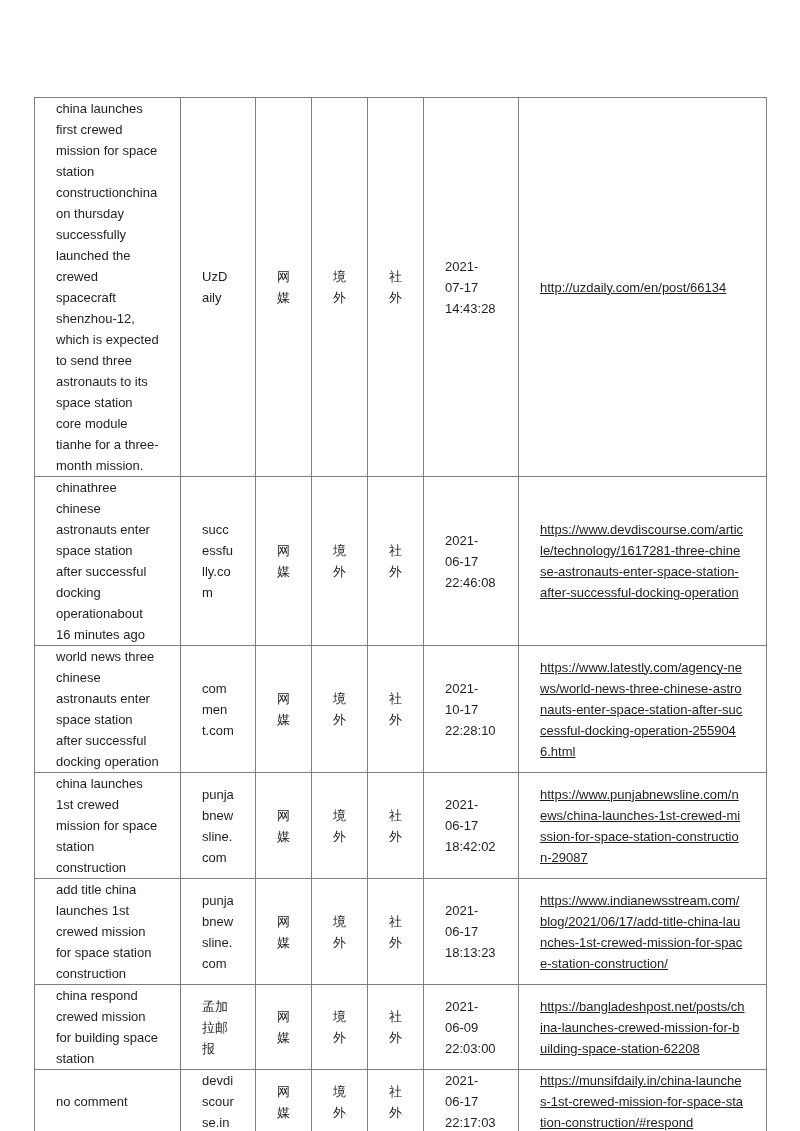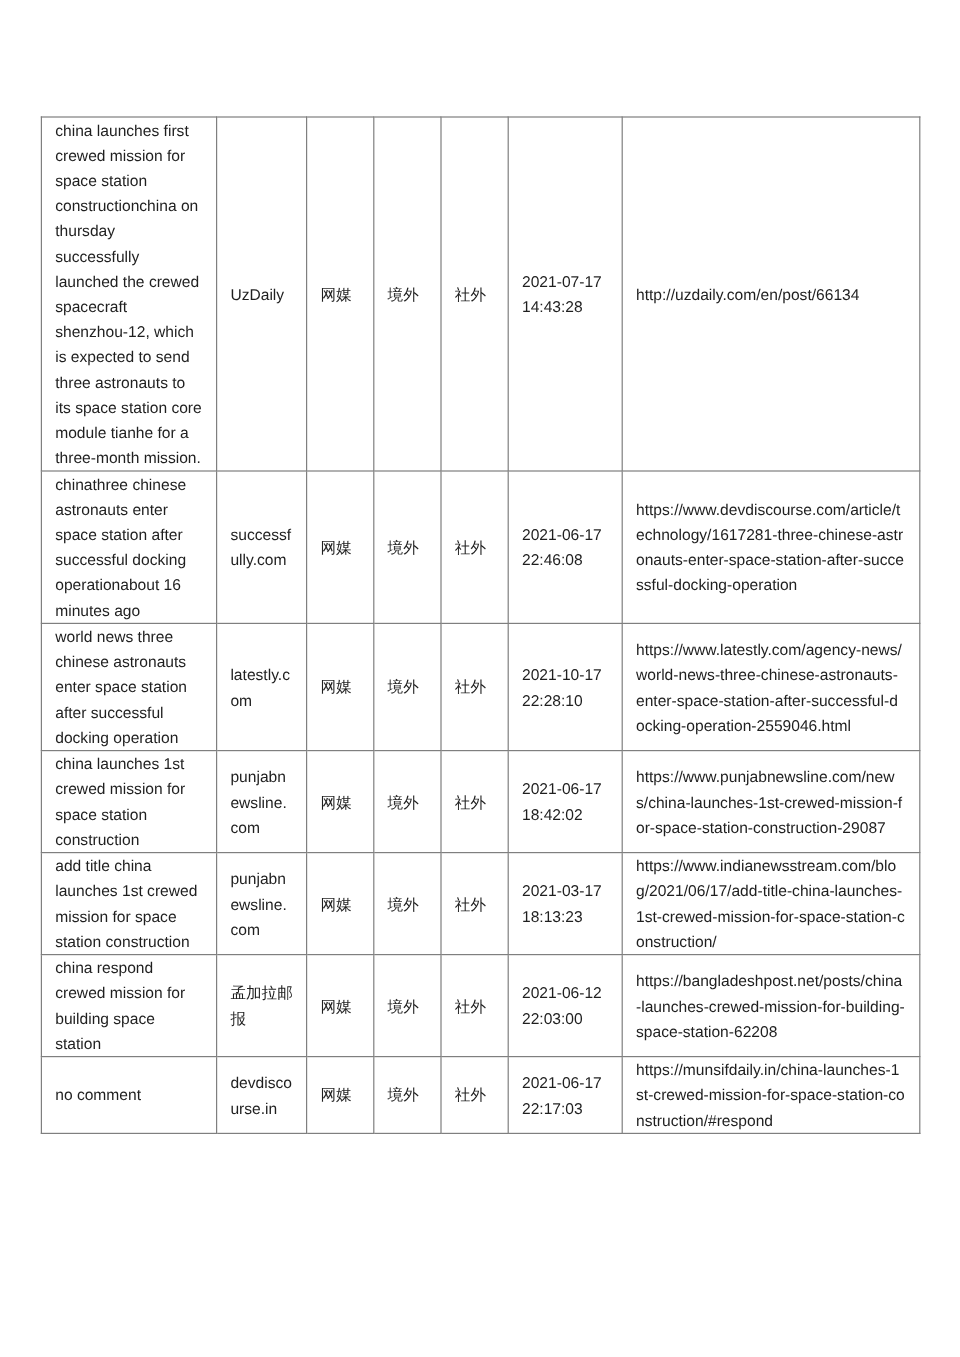--- a/index.html
+++ b/index.html
@@ -19,27 +19,27 @@
     top: 97px;
     width: 732px;
     border-collapse: collapse;
     table-layout: fixed;
     font-size: 13px;
     line-height: 21px;
     color: #1f1f1f;
   }
   table.news-table td {
     border: 1px solid #7f7f7f;
-    padding: 0 11px;
+    padding: 0 21px;
     vertical-align: middle;
     text-align: left;
     overflow-wrap: break-word;
   }
   td.cell-source { padding-right: 10px; word-break: break-all; }
-  td.cell-url    { padding-right: 10px; word-break: break-all; }
+  td.cell-url    { padding-right: 10px; word-break: break-all; text-decoration: underline; }
   col.c-title  { width: 146px; }
   col.c-source { width: 75px; }
   col.c-media  { width: 56px; }
   col.c-region { width: 56px; }
   col.c-cat    { width: 56px; }
   col.c-time   { width: 95px; }
   col.c-url    { width: 248px; }
 </style>
 </head>
 <body>
@@ -72,21 +72,21 @@
     <td class="cell-source">successfully.com</td>
     <td class="cell-media">网媒</td>
     <td class="cell-region">境外</td>
     <td class="cell-cat">社外</td>
     <td class="cell-time">2021-06-17 22:46:08</td>
     <td class="cell-url">https://www.devdiscourse.com/article/technology/1617281-three-chinese-astronauts-enter-space-station-after-successful-docking-operation</td>
   </tr>
 
   <tr>
     <td class="cell-title">world news three chinese astronauts enter space station after successful docking operation</td>
-    <td class="cell-source">latestly.com</td>
+    <td class="cell-source">comment.com</td>
     <td class="cell-media">网媒</td>
     <td class="cell-region">境外</td>
     <td class="cell-cat">社外</td>
     <td class="cell-time">2021-10-17 22:28:10</td>
     <td class="cell-url">https://www.latestly.com/agency-news/world-news-three-chinese-astronauts-enter-space-station-after-successful-docking-operation-2559046.html</td>
   </tr>
 
   <tr>
     <td class="cell-title">china launches 1st crewed mission for space station construction</td>
     <td class="cell-source">punjabnewsline.com</td>
@@ -96,31 +96,31 @@
     <td class="cell-time">2021-06-17 18:42:02</td>
     <td class="cell-url">https://www.punjabnewsline.com/news/china-launches-1st-crewed-mission-for-space-station-construction-29087</td>
   </tr>
 
   <tr>
     <td class="cell-title">add title china launches 1st crewed mission for space station construction</td>
     <td class="cell-source">punjabnewsline.com</td>
     <td class="cell-media">网媒</td>
     <td class="cell-region">境外</td>
     <td class="cell-cat">社外</td>
-    <td class="cell-time">2021-03-17 18:13:23</td>
+    <td class="cell-time">2021-06-17 18:13:23</td>
     <td class="cell-url">https://www.indianewsstream.com/blog/2021/06/17/add-title-china-launches-1st-crewed-mission-for-space-station-construction/</td>
   </tr>
 
   <tr>
     <td class="cell-title">china respond crewed mission for building space station</td>
     <td class="cell-source">孟加拉邮报</td>
     <td class="cell-media">网媒</td>
     <td class="cell-region">境外</td>
     <td class="cell-cat">社外</td>
-    <td class="cell-time">2021-06-12 22:03:00</td>
+    <td class="cell-time">2021-06-09 22:03:00</td>
     <td class="cell-url">https://bangladeshpost.net/posts/china-launches-crewed-mission-for-building-space-station-62208</td>
   </tr>
 
   <tr>
     <td class="cell-title">no comment</td>
     <td class="cell-source">devdiscourse.in</td>
     <td class="cell-media">网媒</td>
     <td class="cell-region">境外</td>
     <td class="cell-cat">社外</td>
     <td class="cell-time">2021-06-17 22:17:03</td>

